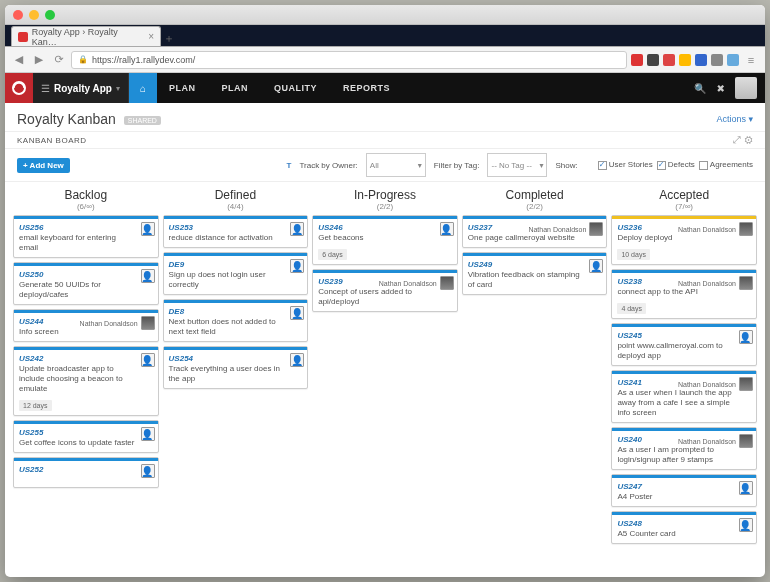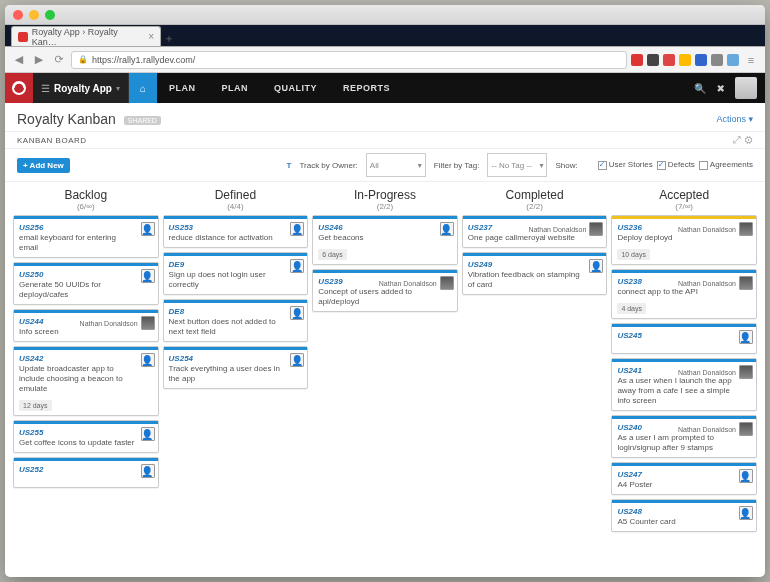--- a/index.html
+++ b/index.html
@@ -368,20 +368,21 @@
         <div class="ctitle">connect app to the API</div>
       </div>
       <span class="age">4 days</span></div>
           <div class="card">
             <div class="cardtop "></div>
       <div class="cardbody">
         <div class="owner">
                 <span class="sil">👤</span>
               </div>
         <div class="cid">US245</div>
+        <div class="ctitle">point www.callmeroyal.com to deployd app</div>
       </div>
       </div>
           <div class="card">
             <div class="cardtop "></div>
       <div class="cardbody">
         <div class="owner">
                 <span class="nm">Nathan Donaldson</span>
                 <span class="av"></span>
               </div>
         <div class="cid">US241</div>

